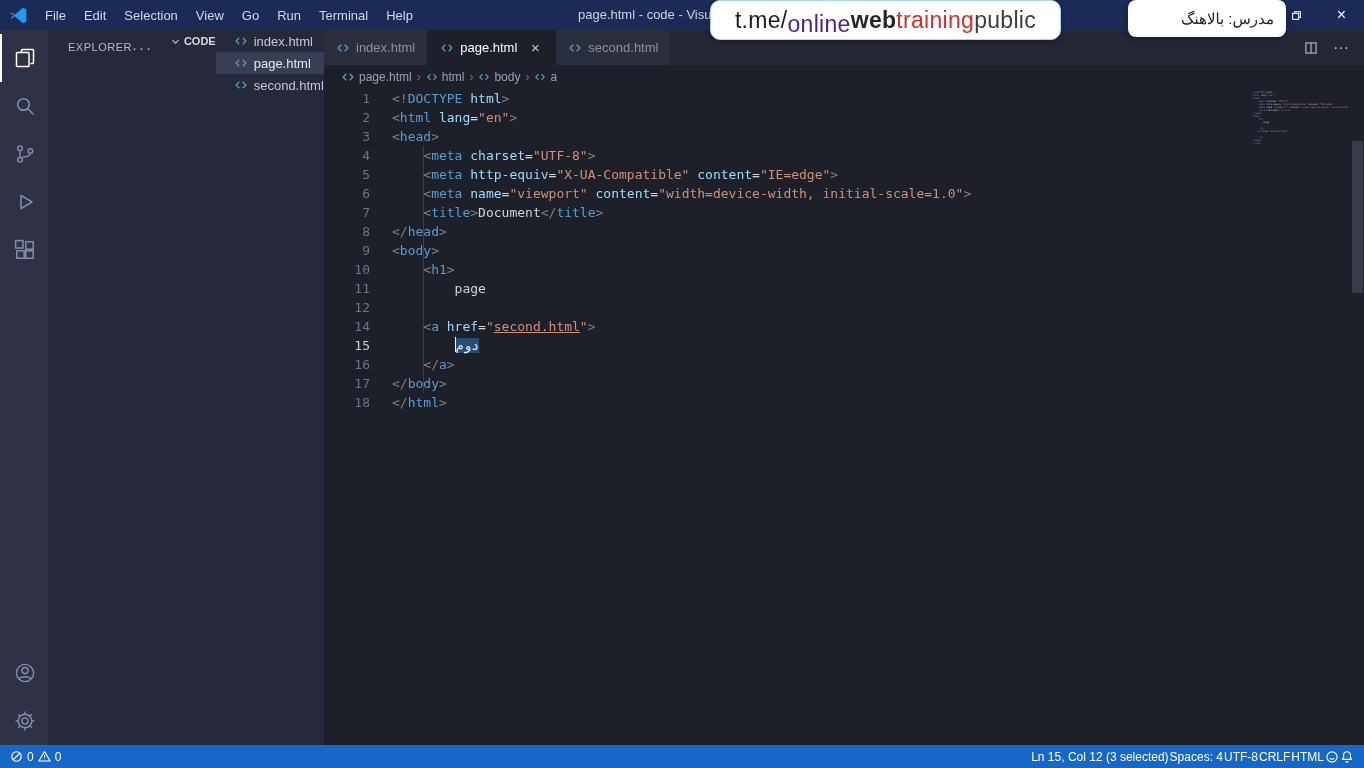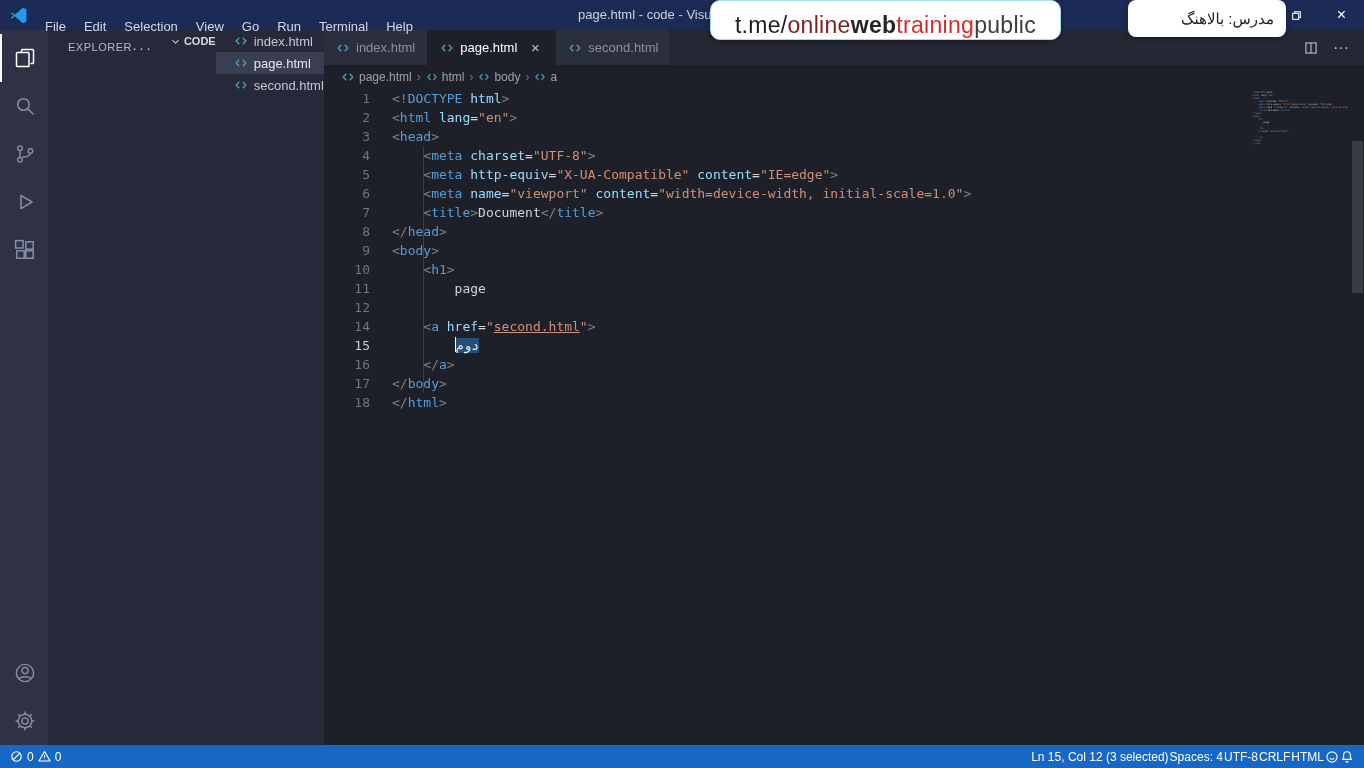--- a/index.html
+++ b/index.html
@@ -2,21 +2,21 @@
 <html style="--titlebar: #1c2b55; --statusbar: #1667c6; --activitybar: #2f3245; --sidebar: #262939; --editor: #1e2029; --tabbar: #242734; --tabinactive: #2b2e3d; --selectionbg: #264f78; --accentblue: #519aba; --tag: #569cd6; --attr: #9cdcfe; --string: #ce9178; --punct: #808080; --codetext: #d4d4d4;"><head>
 <meta charset="utf-8">
 <style>
   *{margin:0;padding:0;box-sizing:border-box}
   html,body{width:1364px;height:768px;overflow:hidden;background:var(--editor,#1e2029);font-family:"Liberation Sans",sans-serif;}
 
   
   .titlebar{position:absolute;top:0;left:0;width:1364px;height:30px;background:var(--titlebar,#1c2b55);display:flex;align-items:center;color:#d3d7e6;font-size:13px;z-index:5}
   .vs-logo{margin:0 8px 0 9px;display:flex;align-items:center}
   .menubar{display:flex;height:30px}
-  .menu-item{padding:12px 9px;line-height:30px;white-space:nowrap;cursor:default}
+  .menu-item{padding:1px 9px;line-height:30px;white-space:nowrap;cursor:default}
   .window-title{position:absolute;left:578px;top:0;line-height:30px;color:#ccd1e2;font-size:13px;white-space:nowrap}
   .win-controls{position:absolute;right:0;top:0;height:30px;display:flex}
   .win-btn{width:45px;height:30px;display:flex;align-items:center;justify-content:center;color:#fff;font-size:16px}
 
   
   .main{position:absolute;top:30px;left:0;width:1364px;bottom:23px;display:flex}
   .activitybar{width:48px;background:var(--activitybar,#2f3245);display:flex;flex-direction:column;padding-top:4px}
   .act-item{height:48px;display:flex;align-items:center;justify-content:center;color:#878da6;border-left:2px solid transparent}
   .act-item.active{color:#fff;border-left-color:#fff}
   .act-spacer{flex:1}
@@ -69,21 +69,21 @@
   .scroll-thumb{position:absolute;right:1px;top:52px;width:11px;height:152px;background:rgba(125,132,158,.28)}
 
   
   .statusbar{position:absolute;left:0;bottom:0;width:1364px;height:23px;background:var(--statusbar,#1667c6);color:#fff;display:flex;align-items:center;font-size:12px;padding:0 10px;z-index:5}
   .sb-left{display:flex;align-items:center;gap:5px}
   .sb-right{margin-left:auto;display:flex;align-items:center;gap:1px}
   .sb-item{display:flex;align-items:center;gap:4px;cursor:pointer;white-space:nowrap}
   .sb-ico{display:flex;align-items:center}
 
   
-  .badge1{position:absolute;left:710px;top:0;width:351px;height:40px;background:#fff;border:1px solid #aad8ee;border-radius:10px;display:flex;align-items:flex-end;justify-content:center;z-index:10;font-size:23px;font-weight:500;letter-spacing:.3px;box-shadow:0 1px 5px rgba(0,0,0,.35)}
+  .badge1{position:absolute;left:710px;top:0;width:351px;height:40px;background:#fff;border:1px solid #aad8ee;border-radius:10px;display:flex;align-items:center;justify-content:center;z-index:10;font-size:23px;font-weight:500;letter-spacing:.3px;box-shadow:0 1px 5px rgba(0,0,0,.35)}
   .badge2{position:absolute;left:1128px;top:0;width:158px;height:37px;background:#fff;border-radius:8px;z-index:10;display:flex;align-items:center;padding:0 12px;font-size:15px;color:#222;direction:rtl;box-shadow:0 1px 5px rgba(0,0,0,.35)}
 </style>
 </head>
 <body>
 
 <div class="titlebar">
   <span class="vs-logo">
     <svg width="19" height="19" viewBox="0 0 24 24">
         <path fill="#1f9cf0" d="M17.5 2.1L7.4 11.2 3.6 8.3 2 9.1l4.1 2.9L2 14.9l1.6.8 3.8-2.9 10.1 9.1 4.4-2.1V4.2z"></path>
       </svg>
@@ -430,20 +430,20 @@
       <svg width="14" height="14" viewBox="0 0 16 16" fill="none" stroke="currentColor" stroke-width="1.3" stroke-linejoin="round">
           <path d="M8 2c2.4 0 3.9 1.8 3.9 4.1v2.5l1.3 2.1H2.8l1.3-2.1V6.1C4.1 3.8 5.6 2 8 2z"></path>
           <path d="M6.6 12.9a1.5 1.5 0 0 0 2.8 0"></path>
         </svg>
     </span>
   </div>
 </div>
 
 <div class="badge1">
     <span style="color: rgb(28, 28, 28);">t.me/</span>
-    <span style="color: #7f1d1d; margin-top: 8px;">online</span>
+    <span style="color: #4c1d95; margin-top: 8px;">online</span>
     <span style="color: rgb(38, 38, 38); font-weight: bold;">web</span>
     <span style="color: rgb(214, 46, 46);">training</span>
     <span style="color: rgb(61, 61, 61);">public</span>
   </div>
 <div class="badge2">
   <span>مدرس: بالاهنگ</span>
 </div>
 
 </body></html>

